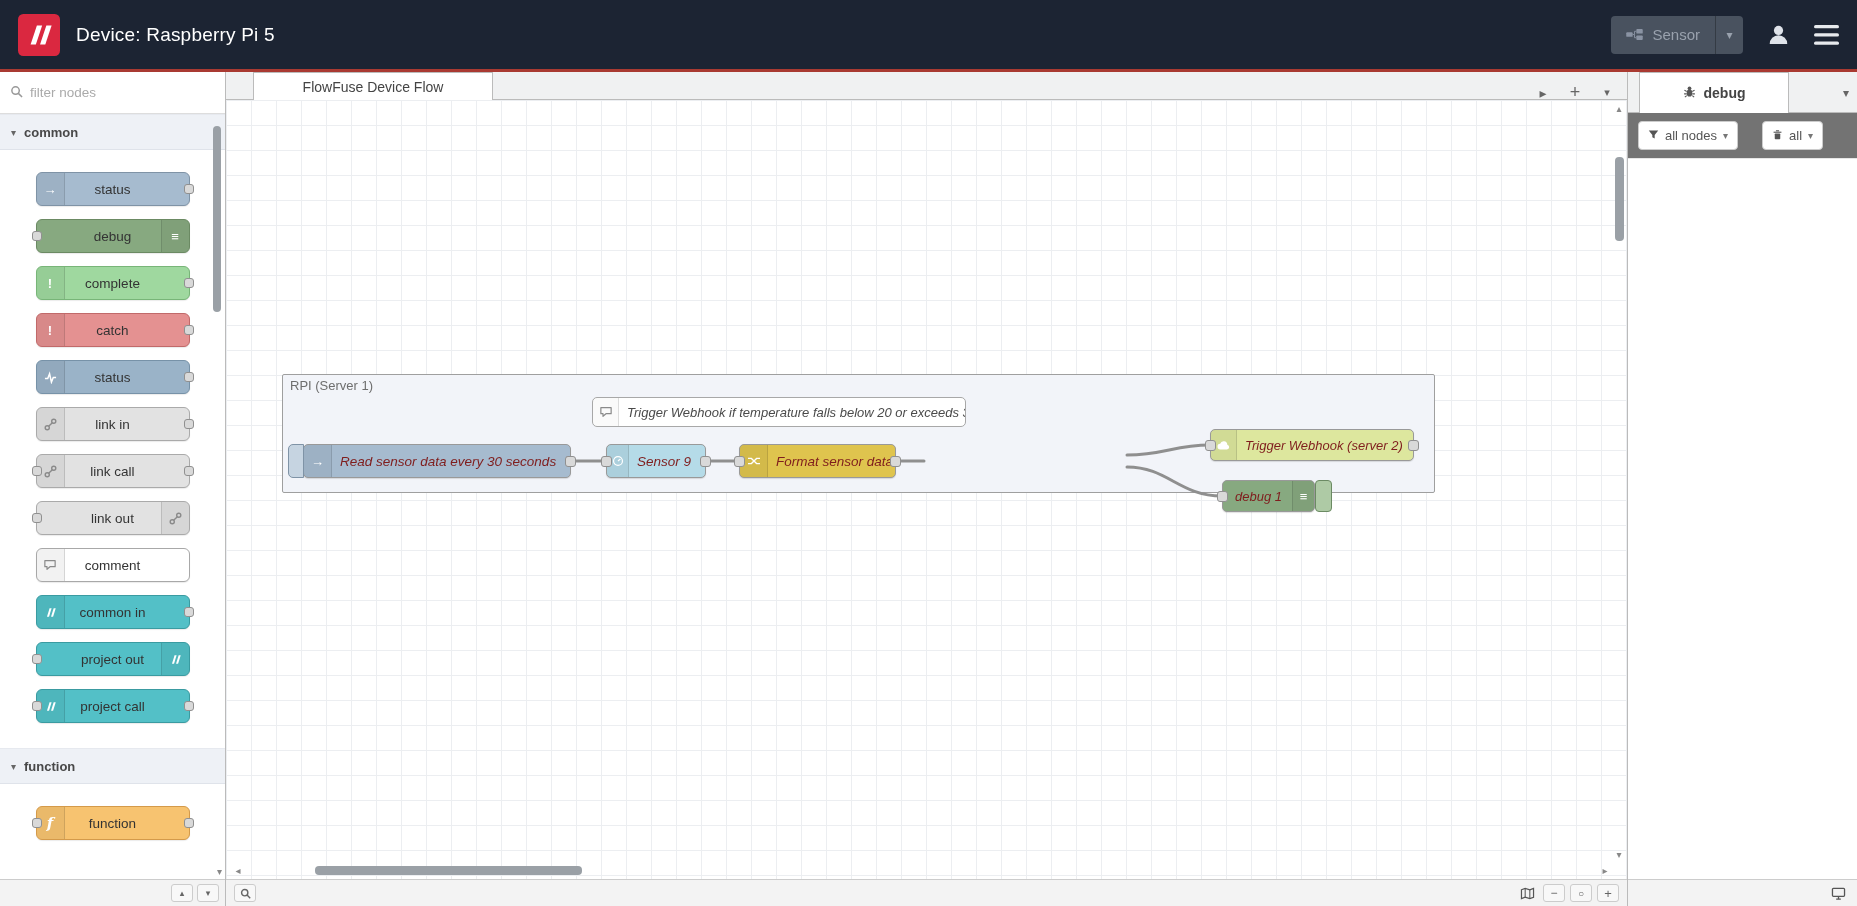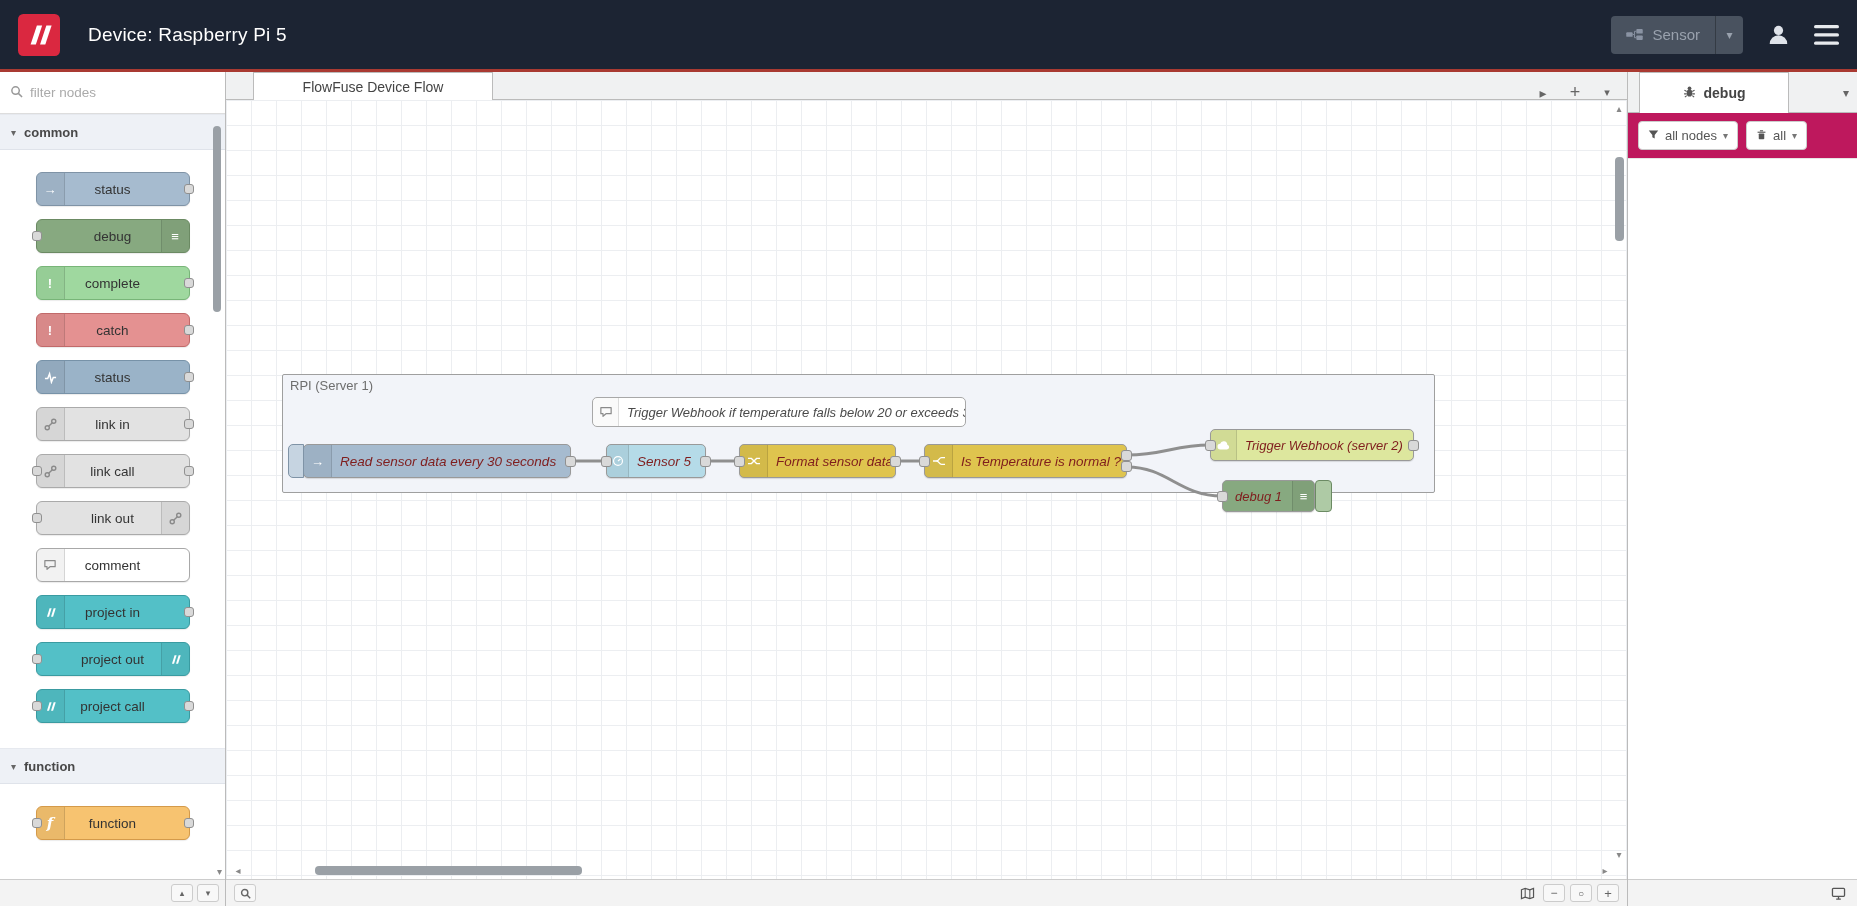--- a/index.html
+++ b/index.html
@@ -2,21 +2,21 @@
 <html style="--header-bg: #1c2433; --header-underline: #a93a32; --brand-red: #da2840; --deploy-bg: #49525f; --deploy-text: #99a1ad; --panel-bg: #f3f3f3; --tab-active-bg: #ffffff; --border: #bbbbbb; --canvas-grid: #eceef1; --group-fill: #f2f4f9; --group-border: #9f9f9f; --wire: #8f8f8f; --port-fill: #d9d9d9; --port-border: #909090; --node-inject: #a6bbcf; --node-inject-border: #7f93a6; --node-debug: #87a980; --node-debug-border: #6b8a63; --node-complete: #9fd89f; --node-complete-border: #78b578; --node-catch: #e49191; --node-catch-border: #c16a6a; --node-status: #9ab3c8; --node-status-border: #7792a8; --node-link: #e2e2e2; --node-link-border: #aaaaaa; --node-project: #53c0c7; --node-project-border: #3a9ba1; --node-function: #f7c370; --node-function-border: #d49a4a; --node-change: #dfc44e; --node-change-border: #b39b33; --node-http: #dde79e; --node-http-border: #b8c273; --node-sensor: #b5dbe8; --node-sensor-border: #8cb6c6;"><head>
 <meta charset="utf-8">
 <style>
   * { margin:0; padding:0; box-sizing:border-box; }
   html,body { width:1857px; height:906px; overflow:hidden; }
   body { font-family:"Liberation Sans", sans-serif; background:#fff; }
   .app { width:1857px; height:906px; display:flex; flex-direction:column; position:relative; }
 
   
   .header { height:72px; background:var(--header-bg); border-bottom:3px solid var(--header-underline);
-            display:flex; align-items:center; padding:0 18px; gap:28px; flex:0 0 auto; }
+            display:flex; align-items:center; padding:0 18px; gap:16px; flex:0 0 auto; }
   .logo { width:42px; height:42px; flex:0 0 auto; cursor:pointer; }
   .header-title { color:#fff; font-size:19px; font-weight:500; letter-spacing:.2px; }
   .header-right { margin-left:auto; display:flex; align-items:center; gap:22px; }
   .deploy-group { display:flex; align-items:stretch; background:var(--deploy-bg); border-radius:4px; height:38px; overflow:hidden; }
   .deploy-main { display:flex; align-items:center; gap:9px; padding:0 15px; cursor:default; }
   .deploy-label { color:var(--deploy-text); font-size:15px; font-weight:500; }
   .deploy-caret { width:28px; display:flex; align-items:center; justify-content:center;
                   border-left:1px solid rgba(0,0,0,0.28); color:var(--deploy-text); font-size:12px; cursor:pointer; }
   .user-btn, .menu-btn { display:flex; align-items:center; justify-content:center; cursor:pointer; }
 
@@ -123,22 +123,22 @@
   .wf-right { display:flex; align-items:center; gap:5px; }
 
   
   .debug-panel { width:230px; flex:0 0 auto; border-left:1px solid var(--border); display:flex; flex-direction:column; background:#fff; }
   .dp-tabbar { height:41px; flex:0 0 auto; background:#f0f1f2; border-bottom:1px solid var(--border); position:relative; }
   .dp-tab { position:absolute; left:11px; top:0; bottom:-1px; width:150px; background:#fff; z-index:2;
             border:1px solid var(--border); border-bottom:none; display:flex; align-items:center; justify-content:center;
             gap:8px; font-size:14px; font-weight:bold; color:#444; cursor:pointer; }
   .dp-caret { position:absolute; right:8px; top:0; height:41px; display:flex; align-items:center; color:#666;
               font-size:12px; cursor:pointer; }
-  .dp-toolbar { height:46px; flex:0 0 auto; display:flex; align-items:center; gap:8px; padding:0 10px;
-                border-bottom:1px solid #e6e6e6; background:#be185d; }
+  .dp-toolbar { height:46px; flex:0 0 auto; display:flex; align-items:center; gap:24px; padding:0 10px;
+                border-bottom:1px solid #e6e6e6; background:#737373; }
   .dp-btn { height:29px; display:flex; align-items:center; gap:6px; padding:0 9px; background:#fff;
             border:1px solid #ccc; border-radius:4px; font-size:13px; color:#555; cursor:pointer; }
   .dp-btn .caret { font-size:10px; color:#777; }
   .dp-content { flex:1; background:#fff; }
   .dp-footer { height:27px; flex:0 0 auto; background:var(--panel-bg); border-top:1px solid #ccc;
                display:flex; align-items:center; justify-content:flex-end; padding:0 8px; }
 </style>
 </head>
 <body>
 
@@ -310,21 +310,21 @@
 
           <div class="pnode n-project">
             <div class="picon left">
               <svg viewBox="0 0 14 14" width="13" height="13">
                   <g fill="#fff">
                     <path d="M3.2 11.5L6 2.5h2.2L5.4 11.5z"></path>
                     <path d="M7.6 11.5l2.8-9h2.2l-2.8 9z"></path>
                   </g>
                 </svg>
             </div>
-            <div class="plabel">project in</div>
+            <div class="plabel">common in</div>
             <div class="pport pr"></div>
           </div>
 
           <div class="pnode n-project">
             <div class="picon right">
               <svg viewBox="0 0 14 14" width="13" height="13">
                   <g fill="#fff">
                     <path d="M3.2 11.5L6 2.5h2.2L5.4 11.5z"></path>
                     <path d="M7.6 11.5l2.8-9h2.2l-2.8 9z"></path>
                   </g>
@@ -421,53 +421,39 @@
           <div class="port out"></div>
         </div>
 
         <div class="cnode n-sensor" style="left:380px; top:344px; width:100px;">
           <div class="cicon left" style="width:22px;">
             <svg viewBox="0 0 14 14" width="12" height="12">
                 <circle cx="7" cy="7" r="5.2" fill="none" stroke="#fff" stroke-width="1.4"></circle>
                 <path d="M7 7l2.8-2.4" stroke="#fff" stroke-width="1.4"></path>
               </svg>
           </div>
-          <div class="clabel" style="padding-left:30px;">Sensor 5</div>
+          <div class="clabel" style="padding-left:30px;">Sensor 9</div>
           <div class="port in"></div>
           <div class="port out"></div>
         </div>
 
         <div class="cnode n-change" style="left:513px; top:344px; width:157px;">
           <div class="cicon left">
             <svg viewBox="0 0 16 14" width="14" height="12">
                 <g stroke="#fff" stroke-width="1.5" fill="none">
                   <path d="M1 4h4l6 6h4"></path>
                   <path d="M1 10h4l6-6h4"></path>
                 </g>
               </svg>
           </div>
           <div class="clabel">Format sensor data</div>
           <div class="port in"></div>
           <div class="port out"></div>
         </div>
 
-        <div class="cnode n-change" style="left:698px; top:344px; width:203px;">
-          <div class="cicon left">
-            <svg viewBox="0 0 16 14" width="14" height="12">
-                <g stroke="#fff" stroke-width="1.5" fill="none">
-                  <path d="M1 7h4c3 0 3-4 6-4h4"></path>
-                  <path d="M5 7c3 0 3 4 6 4h4"></path>
-                </g>
-              </svg>
-          </div>
-          <div class="clabel">Is Temperature is normal ?</div>
-          <div class="port in"></div>
-          <div class="port out1" style="position:absolute;width:11px;height:11px;background:var(--port-fill);border:1px solid var(--port-border);border-radius:3px;"></div>
-          <div class="port out2" style="position:absolute;width:11px;height:11px;background:var(--port-fill);border:1px solid var(--port-border);border-radius:3px;"></div>
-        </div>
 
         <div class="cnode n-http" style="left:984px; top:329px; width:204px; height:32px;">
           <div class="cicon left" style="width:26px;">
             <svg viewBox="0 0 16 12" width="14" height="11">
                 <path d="M4 10.5a3.2 3.2 0 01-.4-6.4A4.2 4.2 0 0111.8 5 2.8 2.8 0 0111.4 10.5z" fill="#fff"></path>
               </svg>
           </div>
           <div class="clabel" style="padding-left:34px; font-size:13px;">Trigger Webhook (server 2)</div>
           <div class="port in"></div>
           <div class="port out"></div>

